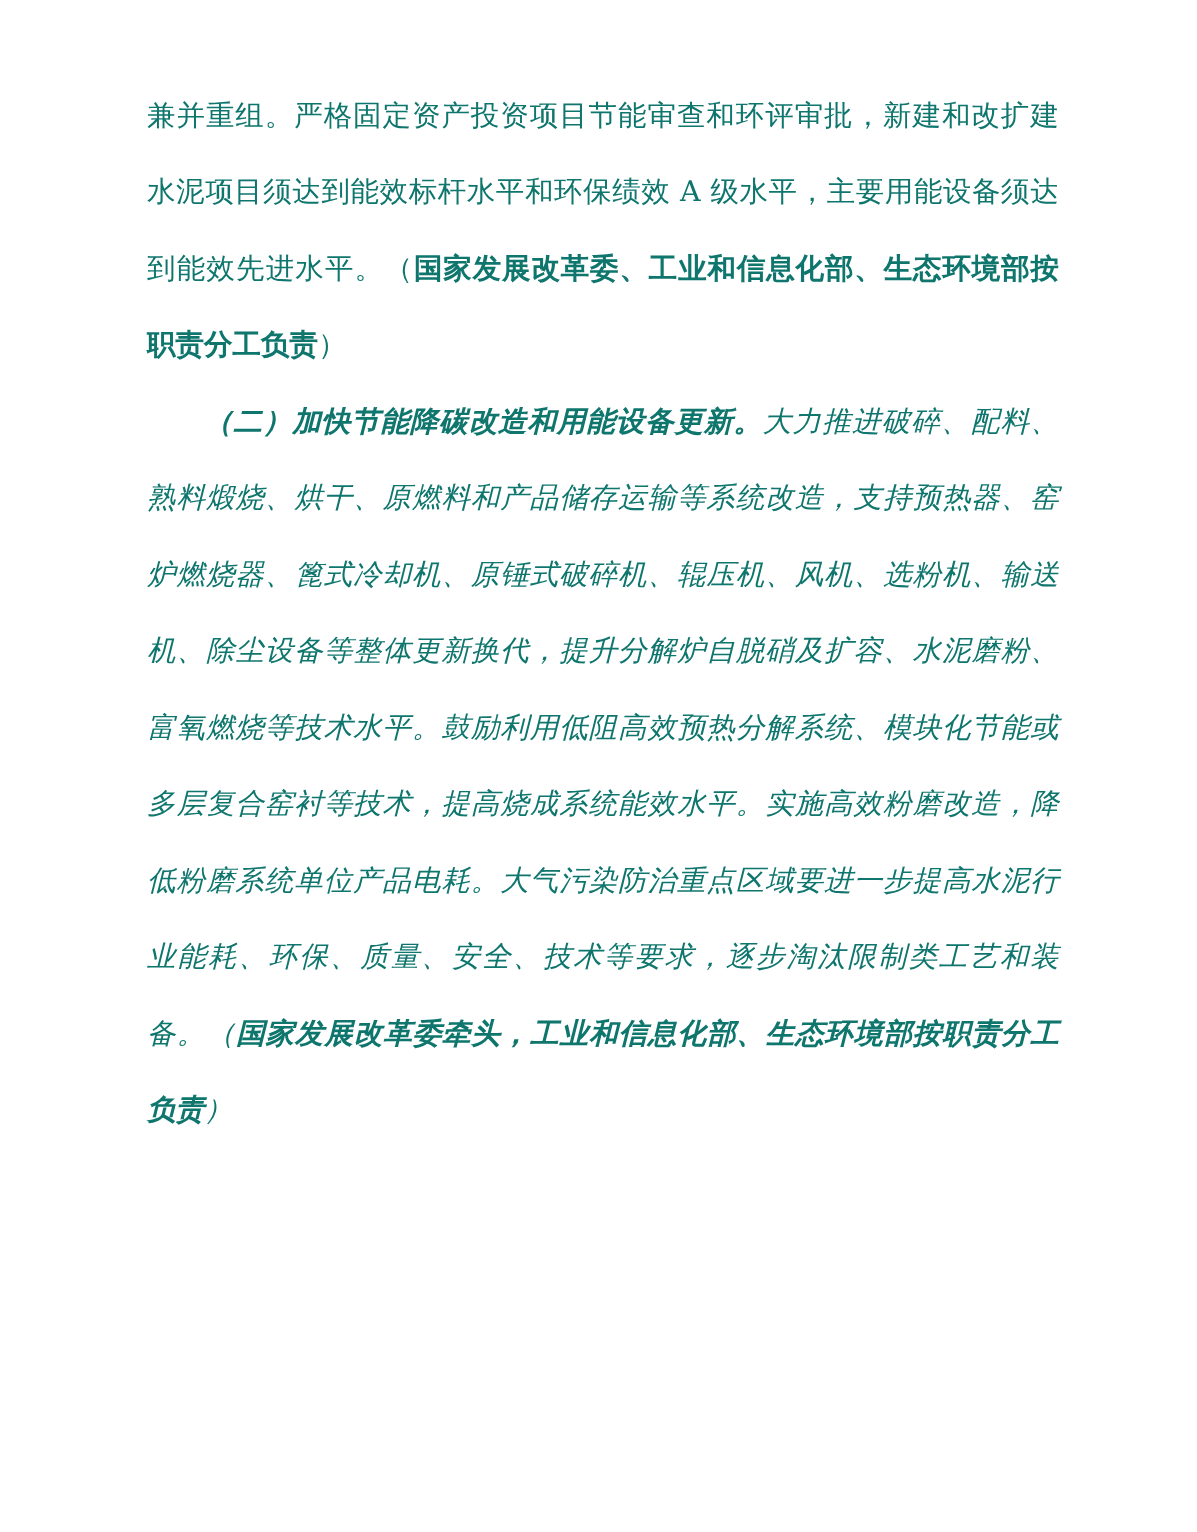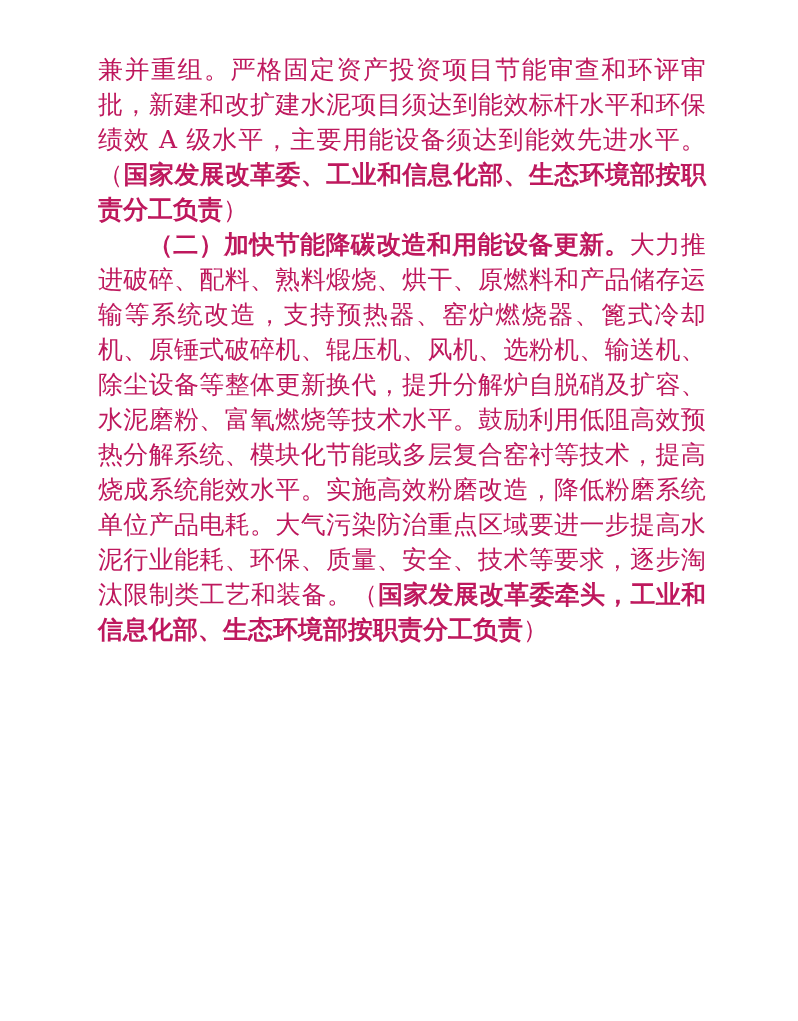--- a/index.html
+++ b/index.html
@@ -15,37 +15,38 @@
   }
   .page {
     position: relative;
     width: 798px;
     height: 1021px;
     background: #ffffff;
     box-sizing: border-box;
     padding: 52px 92px 0 98px;
   }
   .doc-body {
-    color: #be185d;
-    font-size: 25px;
-    line-height: 35px;
+    color: #0f766e;
+    font-size: 19px;
+    line-height: 51px;
     text-align: justify;
     text-justify: inter-ideograph;
     letter-spacing: 0.2px;
   }
   .para {
     margin: 0;
     text-align: justify;
     text-justify: inter-ideograph;
   }
   .para + .para {
     margin-top: 0px;
   }
   .indent {
     text-indent: 2em;
+    font-style: italic;
   }
   .bold {
     font-weight: bold;
     font-family: "DejaVu Sans", "Liberation Sans", sans-serif;
     letter-spacing: 0;
   }
   .seg {
     display: inline;
   }
 </style>

